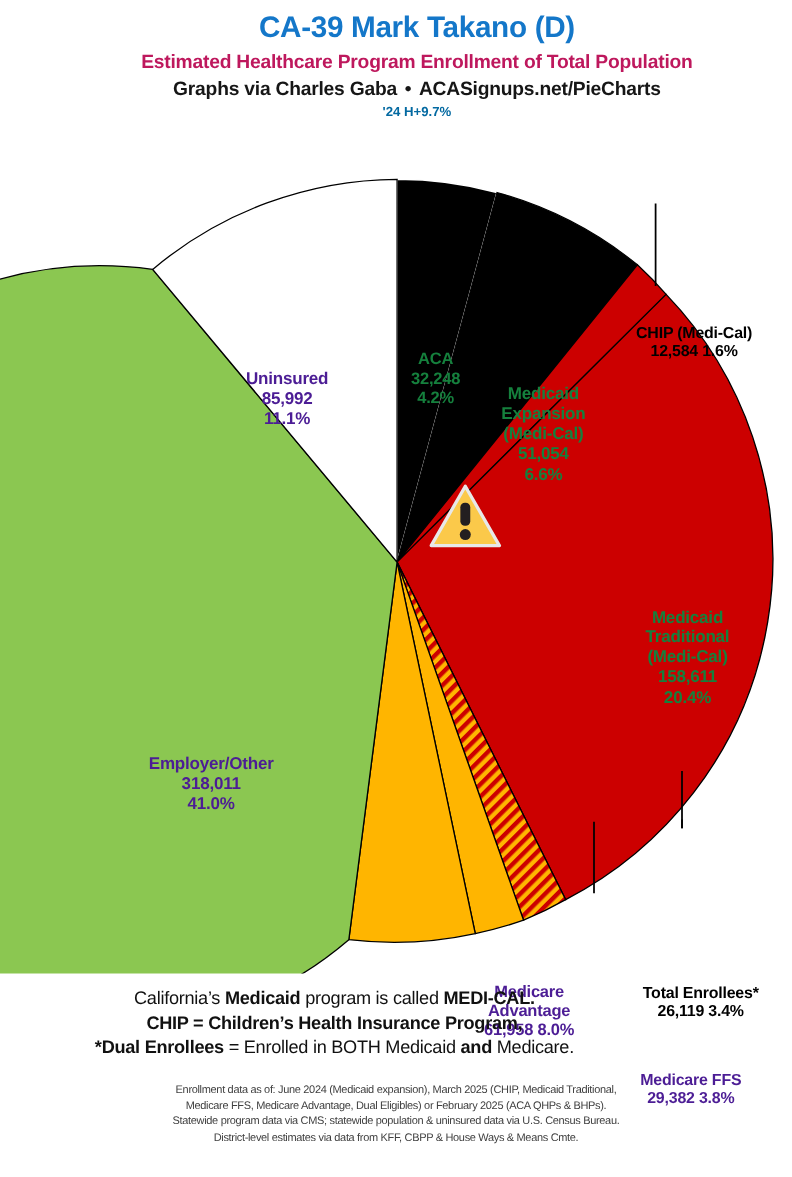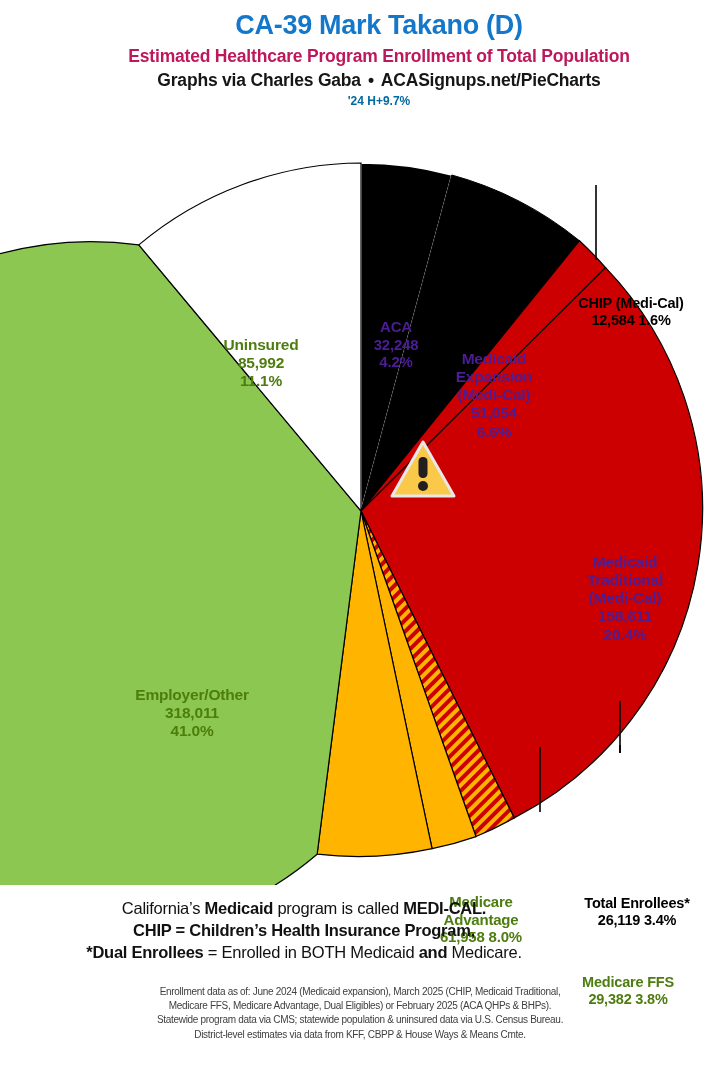--- a/index.html
+++ b/index.html
@@ -20,22 +20,22 @@
   .sub2{font-size:17.5px;font-weight:bold;color:#161616;margin-top:3px;line-height:1.2;letter-spacing:-0.2px;}
   .dot-sep{display:inline-block;padding:0 7px;}
   .lean{font-size:12px;font-weight:bold;color:#0369a1;margin-top:3px;line-height:1.2;}
 
   
   .chart-wrap{position:absolute;left:0;top:140px;width:720px;height:745px;}
   .chart-svg{position:absolute;left:0;top:0;}
 
   
   .lbl{position:absolute;text-align:center;font-weight:bold;line-height:1.17;letter-spacing:-0.2px;}
-  .lbl-dark{color:#4d7c0f;}
-  .lbl-white{color:#4c1d95;}
+  .lbl-dark{color:#4c1d95;}
+  .lbl-white{color:#15803d;}
   .lbl-black{color:#000000;}
 
   #lbl-uninsured{left:186px;top:196px;width:150px;font-size:15.5px;}
   #lbl-aca{left:352px;top:178px;width:88px;font-size:15px;}
   #lbl-medicaid-exp{left:435px;top:210px;width:118px;font-size:15.5px;}
   #lbl-chip{left:545px;top:155px;width:172px;font-size:14.5px;}
   #lbl-medicaid-trad{left:560px;top:413px;width:130px;font-size:15.5px;}
   #lbl-dual{left:554px;top:755px;width:166px;font-size:14.5px;}
   #lbl-mffs{left:548px;top:834px;width:160px;font-size:14.5px;}
   #lbl-madv{left:418px;top:753px;width:126px;font-size:15px;}

